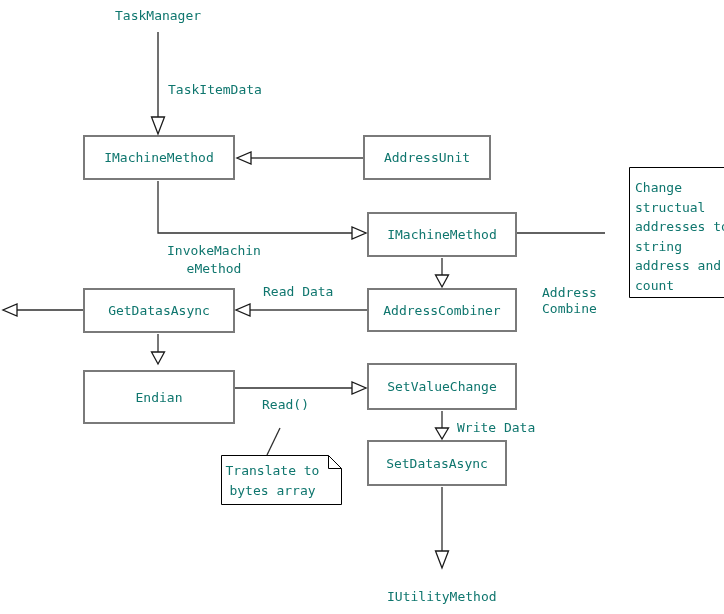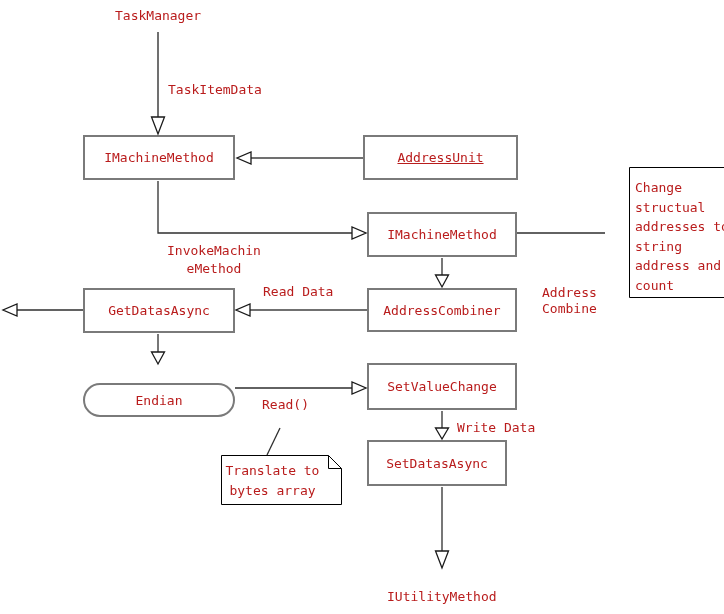--- a/index.html
+++ b/index.html
@@ -1,19 +1,19 @@
 <!DOCTYPE html>
 <html><head>
 <meta charset="utf-8">
 <style>
   html,body{margin:0;padding:0;background:#ffffff;}
   #canvas{
     position:relative;width:724px;height:614px;background:#ffffff;
     font-family:"DejaVu Sans Mono","Liberation Mono",monospace;
-    font-size:13px;color:#b91c1c;overflow:hidden;
+    font-size:13px;color:#0f766e;overflow:hidden;
   }
   .node{
     position:absolute;box-sizing:border-box;background:#fff;
     border:2px solid #7a7a7a;
     display:flex;align-items:center;justify-content:center;
     white-space:nowrap;
   }
   .flabel{position:absolute;white-space:pre-line;line-height:17px;}
   .flabel.center{text-align:center;}
   .note{position:absolute;margin-left:24px;}
@@ -39,25 +39,25 @@
   <div class="flabel" style="left:168px;top:81px;">TaskItemData</div>
   <div class="flabel center" style="left:158px;top:242px;width:112px;line-height:18px;">InvokeMachin
 eMethod</div>
   <div class="flabel" style="left:263px;top:283px;">Read Data</div>
   <div class="flabel" style="left:542px;top:285px;line-height:16px;">Address
 Combine</div>
   <div class="flabel" style="left:262px;top:396px;">Read()</div>
   <div class="flabel" style="left:457px;top:419px;">Write Data</div>
 
   <div class="node" style="left:83px;top:135px;width:152px;height:45px;text-align:right;">IMachineMethod</div>
-  <div class="node" style="left:363px;top:135px;width:155px;height:45px;text-decoration:underline;">AddressUnit</div>
+  <div class="node" style="left:363px;top:135px;width:128px;height:45px;">AddressUnit</div>
   <div class="node" style="left:367px;top:212px;width:150px;height:45px;">IMachineMethod</div>
   <div class="node" style="left:367px;top:288px;width:150px;height:44px;">AddressCombiner</div>
   <div class="node" style="left:83px;top:288px;width:152px;height:45px;">GetDatasAsync</div>
-  <div class="node" style="left:83px;top:383px;width:152px;height:34px;border-radius:21px;">Endian</div>
+  <div class="node" style="left:83px;top:370px;width:152px;height:54px;">Endian</div>
   <div class="node" style="left:367px;top:363px;width:150px;height:47px;">SetValueChange</div>
   <div class="node" style="left:367px;top:440px;width:140px;height:46px;">SetDatasAsync</div>
 
   <div class="note" style="left:605px;top:167px;width:115px;height:131px;">
     <svg width="115" height="131">
       <path d="M0.5,0.5 H98.5 L114.5,16.5 V130.5 H0.5 Z" fill="#ffffff" stroke="#000000"></path>
       <path d="M98.5,0.5 V16.5 H114.5" fill="none" stroke="#000000"></path>
     </svg>
     <div class="note-text">Change
 structual

